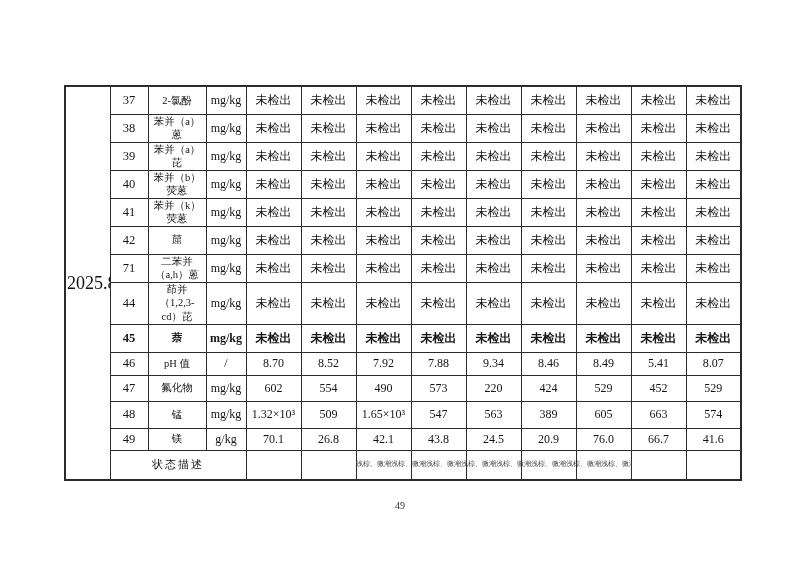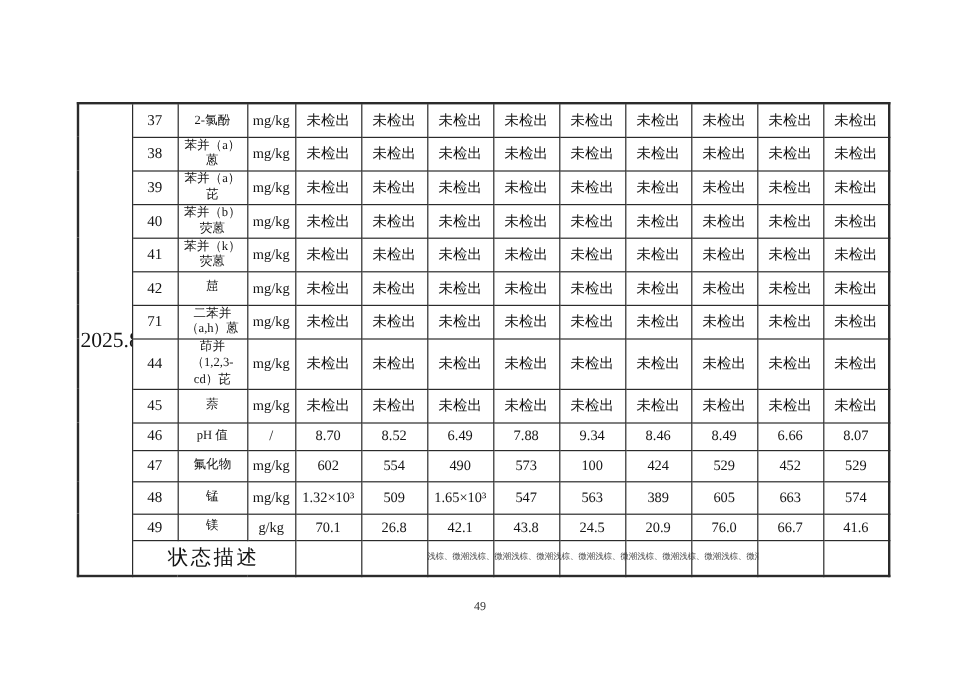--- a/index.html
+++ b/index.html
@@ -30,21 +30,21 @@
     text-align: center;
     vertical-align: middle;
     padding: 0 1px;
     overflow: hidden;
   }
   td.date  { font-size: 18px; }
   td.num   { font-size: 12.5px; margin-top: 46px; }
   td.name  { font-size: 10.5px; line-height: 1.25; }
   td.unit  { font-size: 12px; }
   td.val   { font-size: 12px; }
-  td.slabel{ font-size: 17px; letter-spacing: 2px; }
+  td.slabel{ font-size: 11px; letter-spacing: 2px; }
   .status-text {
     position: absolute;
     left: 356px;
     top: 451px;
     width: 276px;
     height: 26px;
     line-height: 26px;
     font-size: 7px;
     white-space: nowrap;
     overflow: hidden;
@@ -190,57 +190,57 @@
           <td class="val">未检出</td>
           <td class="val">未检出</td>
           <td class="val">未检出</td>
           <td class="val">未检出</td>
           <td class="val">未检出</td>
           <td class="val">未检出</td>
           <td class="val">未检出</td>
           <td class="val">未检出</td>
           <td class="val">未检出</td>
         </tr>
-        <tr style="height: 28px;">
+        <tr style="height: 28px; font-weight: bold;">
           <td class="num">45</td>
           <td class="name">萘</td>
           <td class="unit">mg/kg</td>
           <td class="val">未检出</td>
           <td class="val">未检出</td>
           <td class="val">未检出</td>
           <td class="val">未检出</td>
           <td class="val">未检出</td>
           <td class="val">未检出</td>
           <td class="val">未检出</td>
           <td class="val">未检出</td>
           <td class="val">未检出</td>
         </tr>
         <tr style="height: 23px;">
           <td class="num">46</td>
           <td class="name">pH 值</td>
           <td class="unit">/</td>
           <td class="val">8.70</td>
           <td class="val">8.52</td>
-          <td class="val">6.49</td>
+          <td class="val">7.92</td>
           <td class="val">7.88</td>
           <td class="val">9.34</td>
           <td class="val">8.46</td>
           <td class="val">8.49</td>
-          <td class="val">6.66</td>
+          <td class="val">5.41</td>
           <td class="val">8.07</td>
         </tr>
         <tr style="height: 26px; padding-left: 24px;">
           <td class="num">47</td>
           <td class="name">氟化物</td>
           <td class="unit">mg/kg</td>
           <td class="val">602</td>
           <td class="val">554</td>
           <td class="val">490</td>
           <td class="val">573</td>
-          <td class="val">100</td>
+          <td class="val">220</td>
           <td class="val">424</td>
           <td class="val">529</td>
           <td class="val">452</td>
           <td class="val">529</td>
         </tr>
         <tr style="height: 27px; padding-left: 24px;">
           <td class="num">48</td>
           <td class="name">锰</td>
           <td class="unit">mg/kg</td>
           <td class="val">1.32×10³</td>

